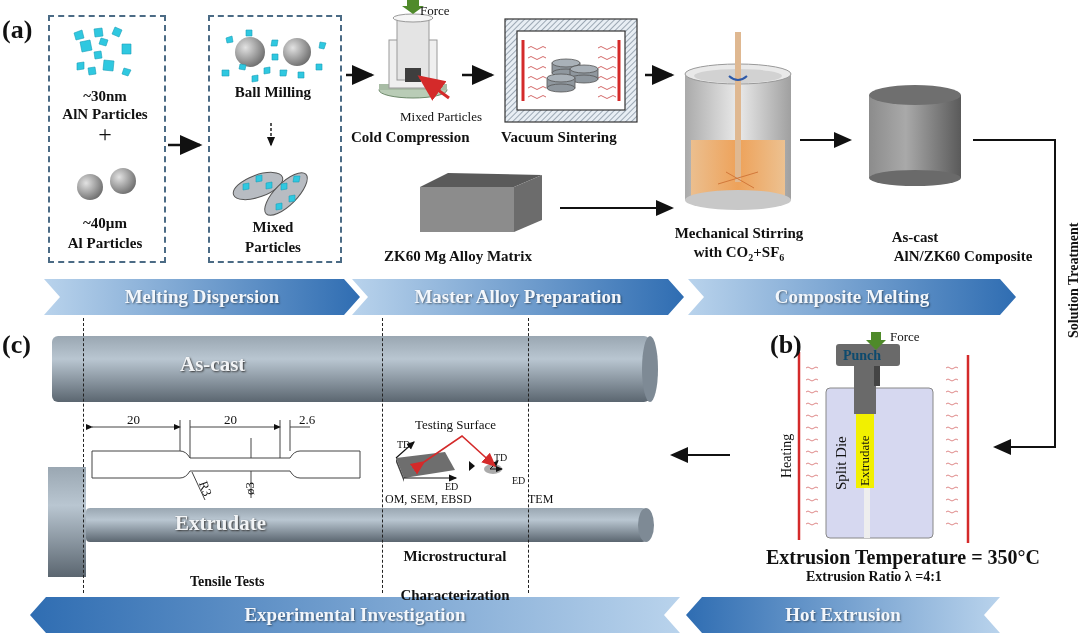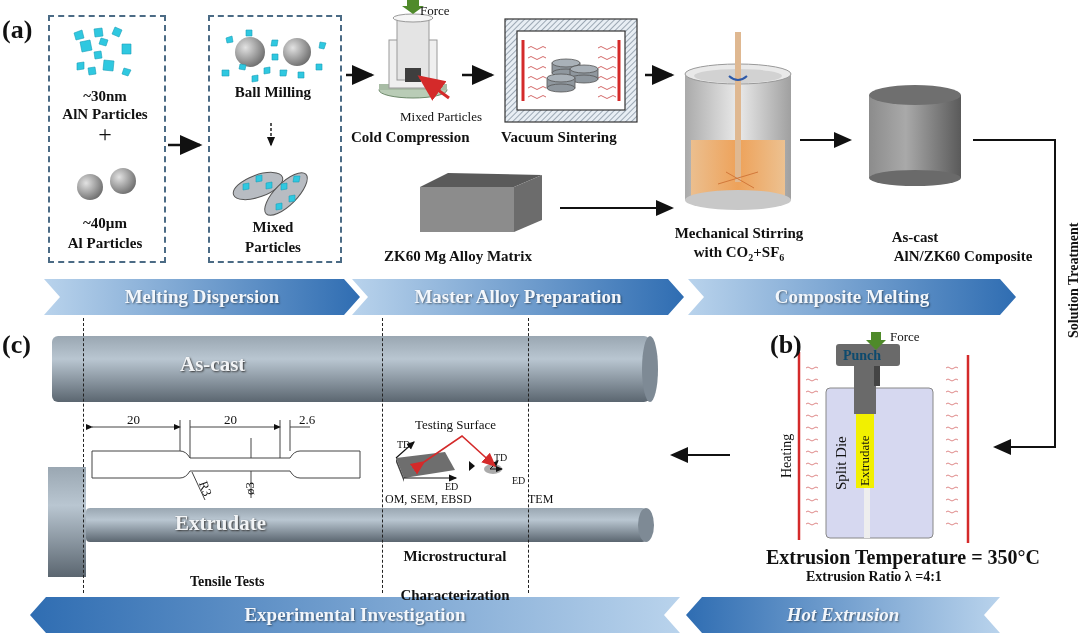--- a/index.html
+++ b/index.html
@@ -337,21 +337,21 @@
   </div>
 <div class="banner" style="left:352px;top:279px;width:332px;">
     <span>Master Alloy Preparation</span>
   </div>
 <div class="banner" style="left:688px;top:279px;width:328px;">
     <span>Composite Melting</span>
   </div>
 <div class="banner" style="left:30px;top:597px;width:650px;">
     <span>Experimental Investigation</span>
   </div>
-<div class="banner" style="left:686px;top:597px;width:314px;font-style:italic;">
+<div class="banner" style="left:686px;top:597px;width:314px;">
     <span>Hot Extrusion</span>
   </div>
 
 <div class="lbl" style="left:180px;top:356px;font-size:21px;color:#f2f4f6;text-shadow:1px 1px 2px #333;">As-cast</div>
 <div class="lbl" style="left:175px;top:515px;font-size:21px;color:#f2f4f6;text-shadow:1px 1px 2px #333;">Extrudate</div>
 
 <div class="lbl small" style="left:127px;top:411px;font-size:13px;">20</div>
 <div class="lbl small" style="left:224px;top:411px;font-size:13px;">20</div>
 <div class="lbl small" style="left:299px;top:411px;font-size:13px;">2.6</div>
 <div class="lbl small" style="left:198px;top:480px;font-size:13px;transform:rotate(70deg);">R3</div>

